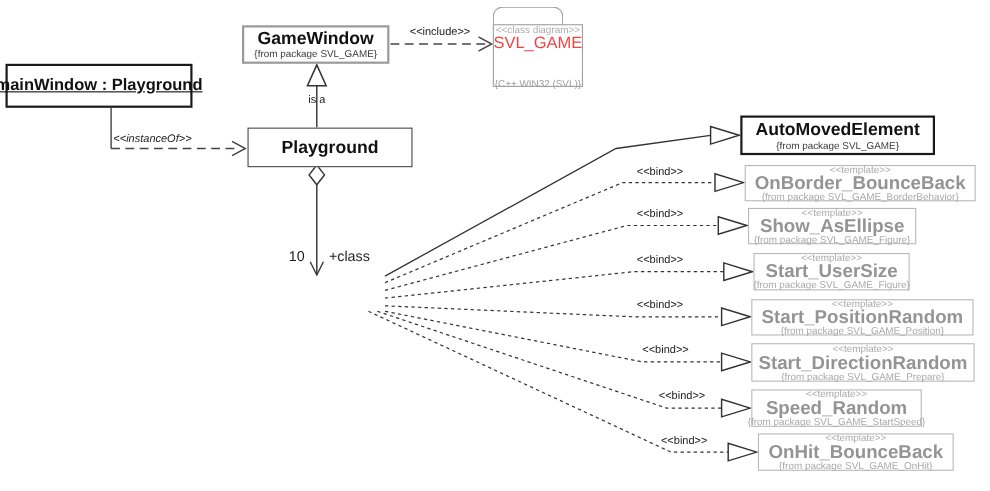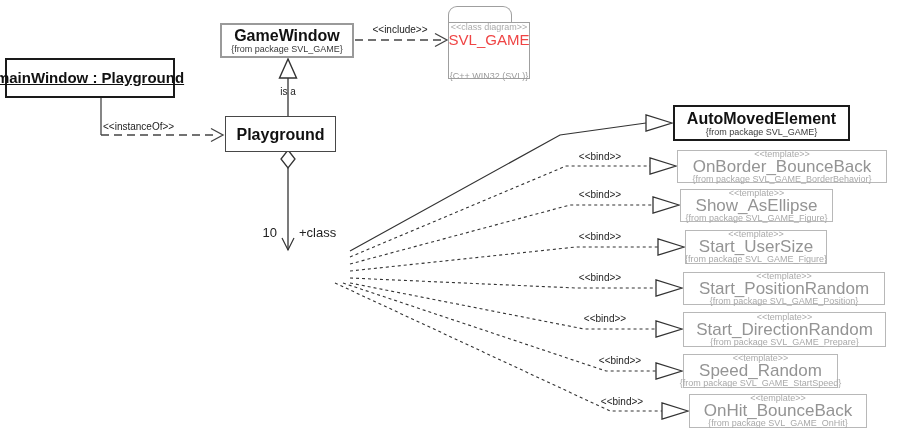--- a/index.html
+++ b/index.html
@@ -15,21 +15,21 @@
   }
   .border-black{border:2px solid #1a1a1a;}
   .border-dark{border:1.5px solid #474747;}
   .border-graymid{border:2px solid #9a9a9a;}
   .border-gray{border:1.5px solid #b8b8b8;}
   .title-black{font-weight:bold;font-size:16px;line-height:17px;color:#111;}
   .title-black-sm{font-weight:bold;font-size:15px;line-height:16px;color:#111;}
   .sub-dark{font-size:9px;line-height:10px;color:#3a3a3a;}
   .underline{text-decoration:underline;}
   .tpl-stereo{font-size:9px;line-height:9px;color:#aaaaaa;}
-  .tpl-title{font-weight:normal;font-size:17px;line-height:15px;color:#949494;}
+  .tpl-title{font-weight:bold;font-size:17px;line-height:15px;color:#949494;}
   .tpl-sub{font-size:9px;line-height:10px;color:#a9a9a9;}
   .pkg-tab{
     position:absolute;z-index:1;left:448px;top:6px;width:64px;height:20px;
     background:#fff;border:1.5px solid #9f9f9f;border-bottom:none;
     border-radius:9px 9px 0 0;box-sizing:border-box;
   }
   .pkg-body{
     position:absolute;z-index:2;left:448px;top:22px;width:82px;height:57px;
     background:#fff;border:1.5px solid #9f9f9f;box-sizing:border-box;
     display:flex;flex-direction:column;align-items:center;justify-content:space-evenly;
@@ -119,21 +119,21 @@
     <div class="sub-dark">{from package SVL_GAME}</div>
   </div>
 
   <div class="pkg-tab"></div>
   <div class="pkg-body">
     <div class="pkg-stereo">&lt;&lt;class diagram&gt;&gt;</div>
     <div class="pkg-title">SVL_GAME</div>
     <div class="pkg-sub">{C++ WIN32 (SVL)}</div>
   </div>
 
-  <div class="node border-dark" style="left:225px;top:116px;width:111px;height:36px;">
+  <div class="node border-dark" style="left:225px;top:116px;width:150px;height:36px;">
     <div class="title-black">Playground</div>
   </div>
 
 
   <div class="node border-black" style="left:673px;top:105px;width:177px;height:36px;">
     <div class="title-black">AutoMovedElement</div>
     <div class="sub-dark">{from package SVL_GAME}</div>
   </div>
 
   <div class="node border-gray" style="left:677px;top:150px;width:210px;height:33px;">
@@ -167,21 +167,21 @@
     <div class="tpl-sub">{from package SVL_GAME_StartSpeed}</div>
   </div>
   <div class="node border-gray" style="left:689px;top:394px;width:178px;height:34px;">
     <div class="tpl-stereo">&lt;&lt;template&gt;&gt;</div>
     <div class="tpl-title">OnHit_BounceBack</div>
     <div class="tpl-sub">{from package SVL_GAME_OnHit}</div>
   </div>
 
   <div class="lbl lbl-center" style="left:358px;top:24px;width:84px;">&lt;&lt;include&gt;&gt;</div>
   <div class="lbl lbl-center" style="left:258px;top:86px;width:60px;">is a</div>
-  <div class="lbl" style="left:103px;top:121px;">&lt;&lt;instanceOf&gt;&gt;</div>
+  <div class="lbl" style="left:103px;top:121px;font-style:italic;">&lt;&lt;instanceOf&gt;&gt;</div>
   <div class="lbl lbl-right lbl-big" style="left:245px;top:226px;width:32px;">10</div>
   <div class="lbl lbl-big" style="left:299px;top:226px;">+class</div>
   <div class="lbl lbl-center" style="left:565px;top:151px;width:70px;">&lt;&lt;bind&gt;&gt;</div>
   <div class="lbl lbl-center" style="left:565px;top:189px;width:70px;">&lt;&lt;bind&gt;&gt;</div>
   <div class="lbl lbl-center" style="left:565px;top:231px;width:70px;">&lt;&lt;bind&gt;&gt;</div>
   <div class="lbl lbl-center" style="left:565px;top:272px;width:70px;">&lt;&lt;bind&gt;&gt;</div>
   <div class="lbl lbl-center" style="left:570px;top:313px;width:70px;">&lt;&lt;bind&gt;&gt;</div>
   <div class="lbl lbl-center" style="left:585px;top:355px;width:70px;">&lt;&lt;bind&gt;&gt;</div>
   <div class="lbl lbl-center" style="left:587px;top:396px;width:70px;">&lt;&lt;bind&gt;&gt;</div>
 

